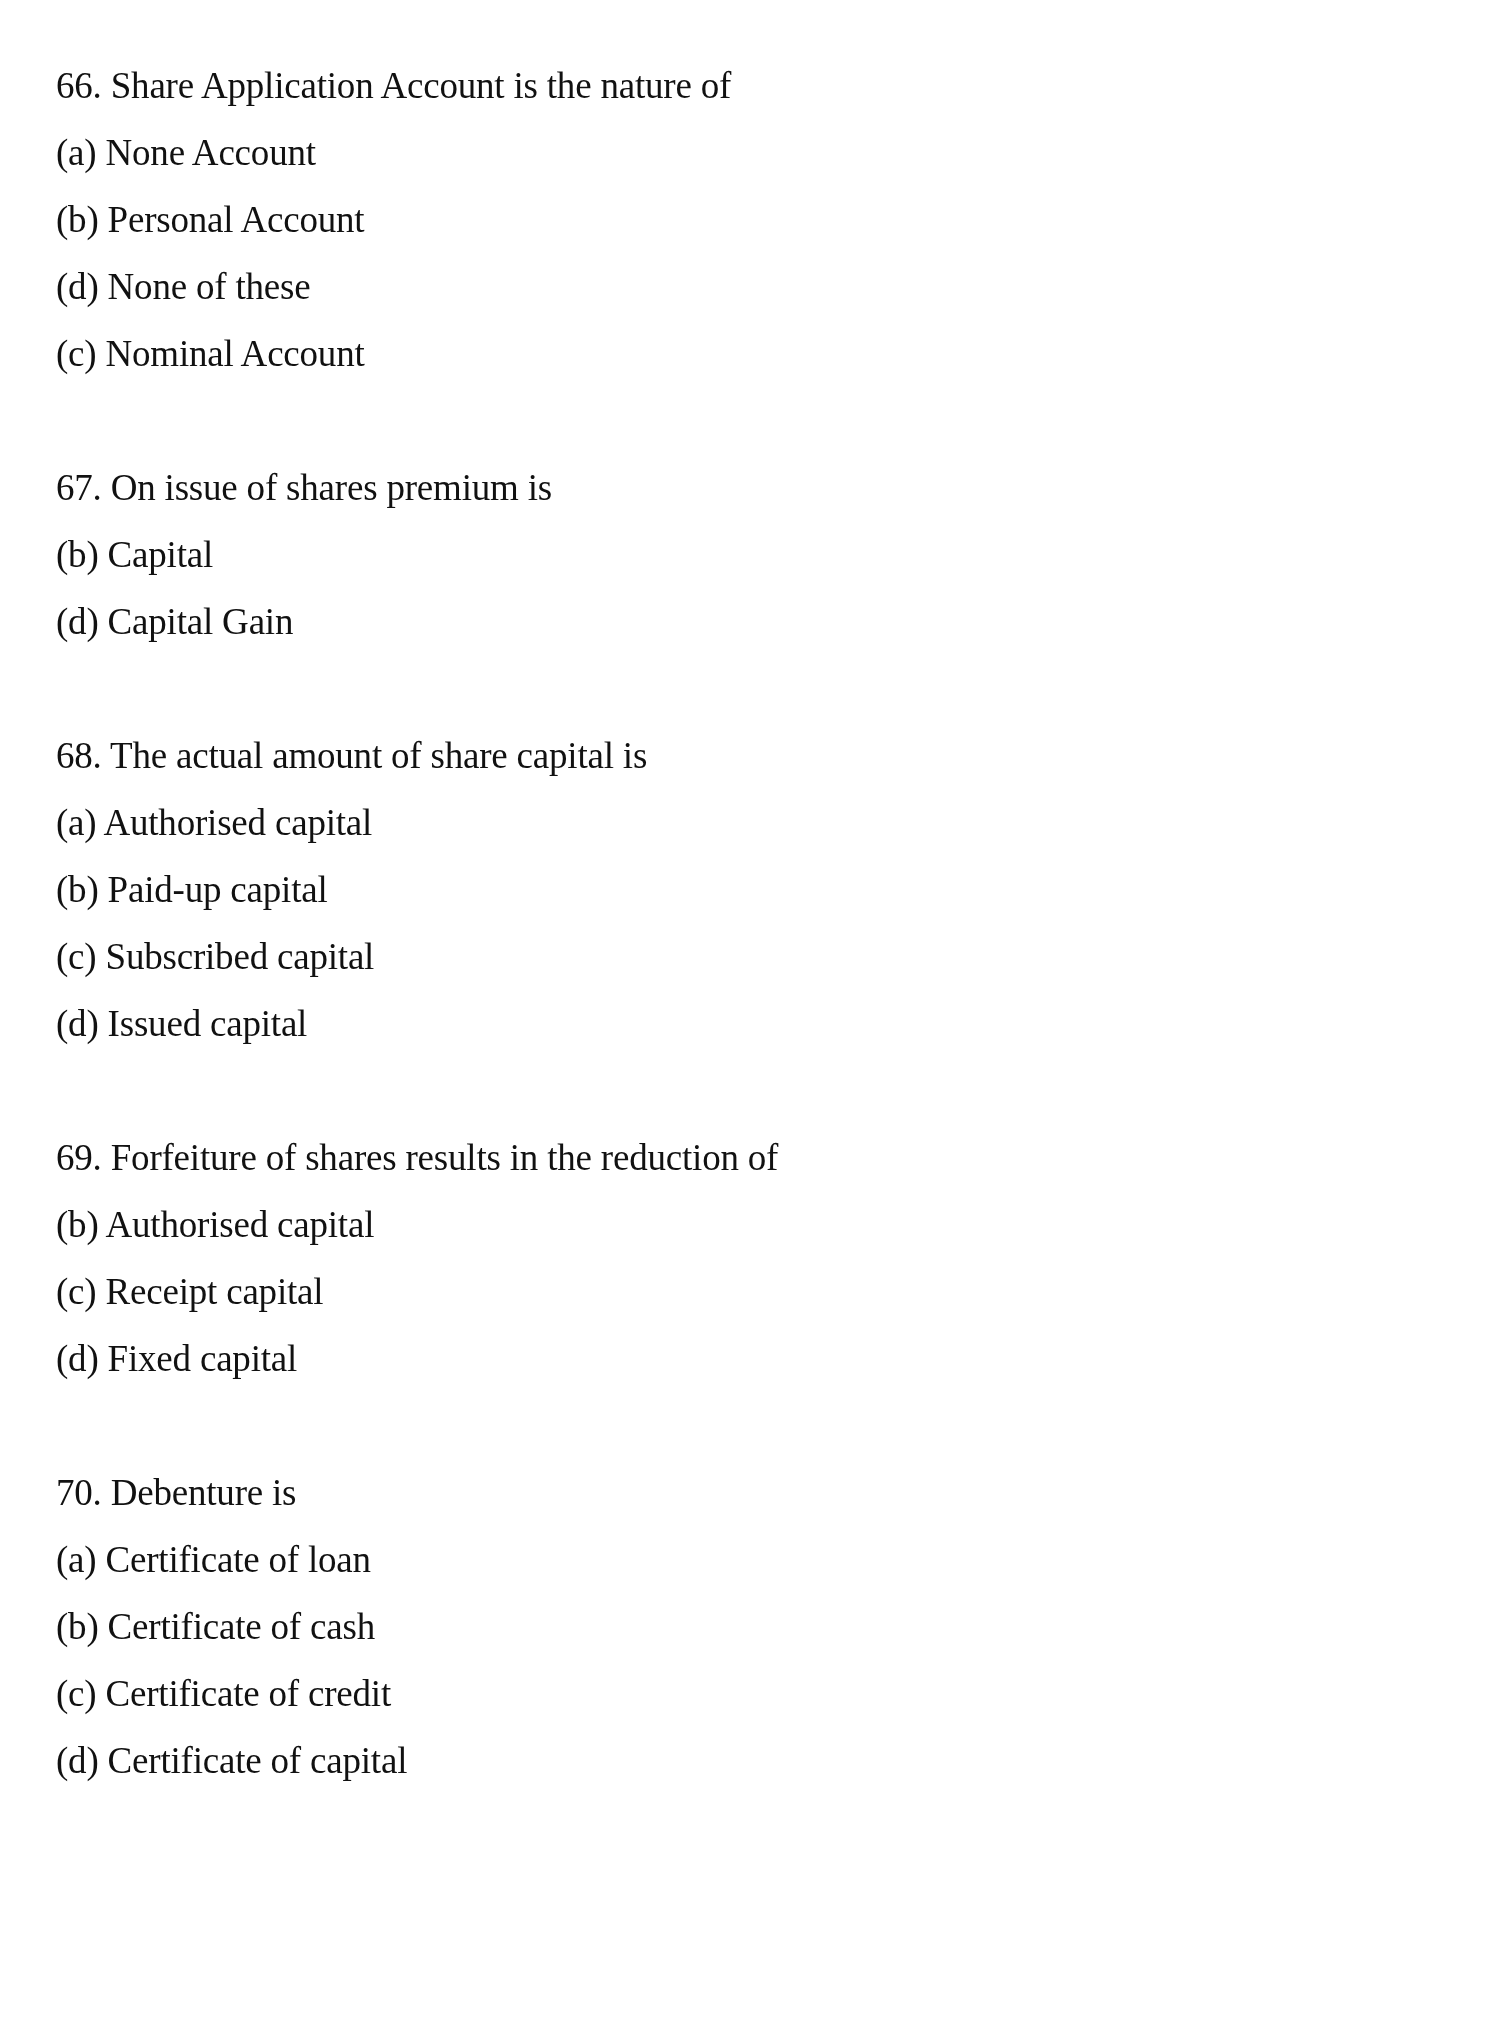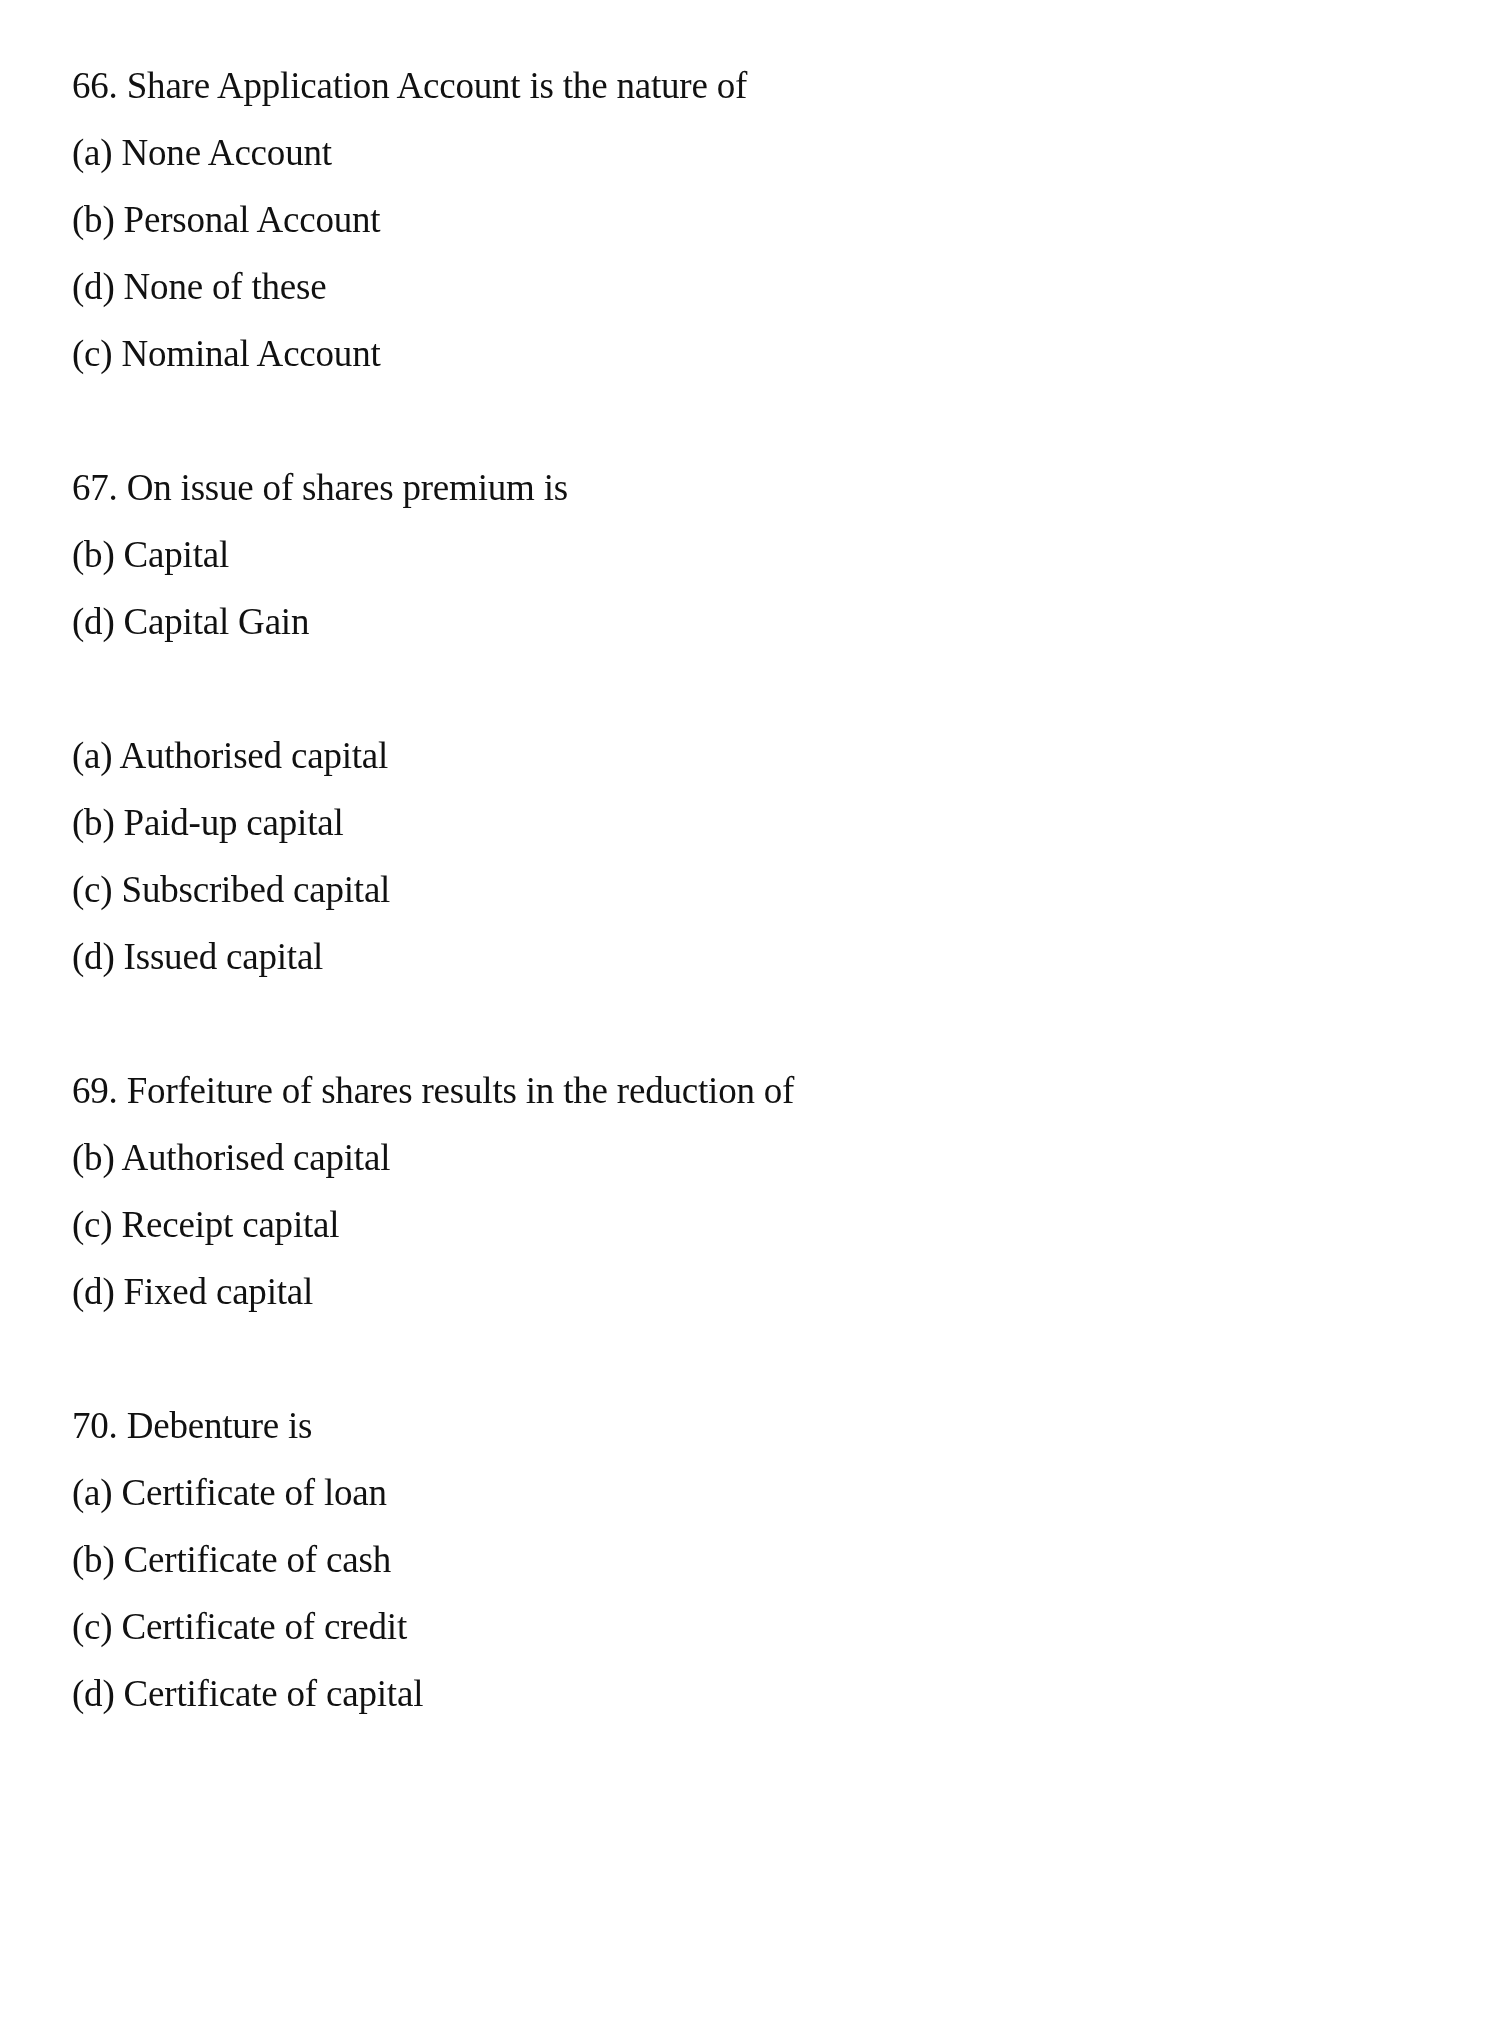--- a/index.html
+++ b/index.html
@@ -2,21 +2,21 @@
 <html><head>
   <meta charset="utf-8">
   <style>
     html, body { margin: 0; padding: 0; background: #ffffff; }
     body {
       width: 1505px; height: 2034px; position: relative; overflow: hidden;
       font-family: "Liberation Serif", "DejaVu Serif", serif;
       color: #111111;
     }
     .page { position: absolute; left: 56px; top: 52px; }
-    .question { margin: 0 0 67px 16px; }
+    .question { margin: 0 0 67px 0; }
     .line {
       font-size: 37px;
       line-height: 67px;
       height: 67px;
       white-space: nowrap;
       letter-spacing: -0.2px;
     }
   </style>
 </head>
 <body>
@@ -31,20 +31,21 @@
     <div class="line">(c) Nominal Account</div>
   </div>
 
   <div class="question">
     <div class="line">67. On issue of shares premium is</div>
     <div class="line">(b) Capital</div>
     <div class="line">(d) Capital Gain</div>
   </div>
 
   <div class="question">
+    <div class="line">68. The actual amount of share capital is</div>
     <div class="line">(a) Authorised capital</div>
     <div class="line">(b) Paid-up capital</div>
     <div class="line">(c) Subscribed capital</div>
     <div class="line">(d) Issued capital</div>
   </div>
 
   <div class="question">
     <div class="line">69. Forfeiture of shares results in the reduction of</div>
     <div class="line">(b) Authorised capital</div>
     <div class="line">(c) Receipt capital</div>

